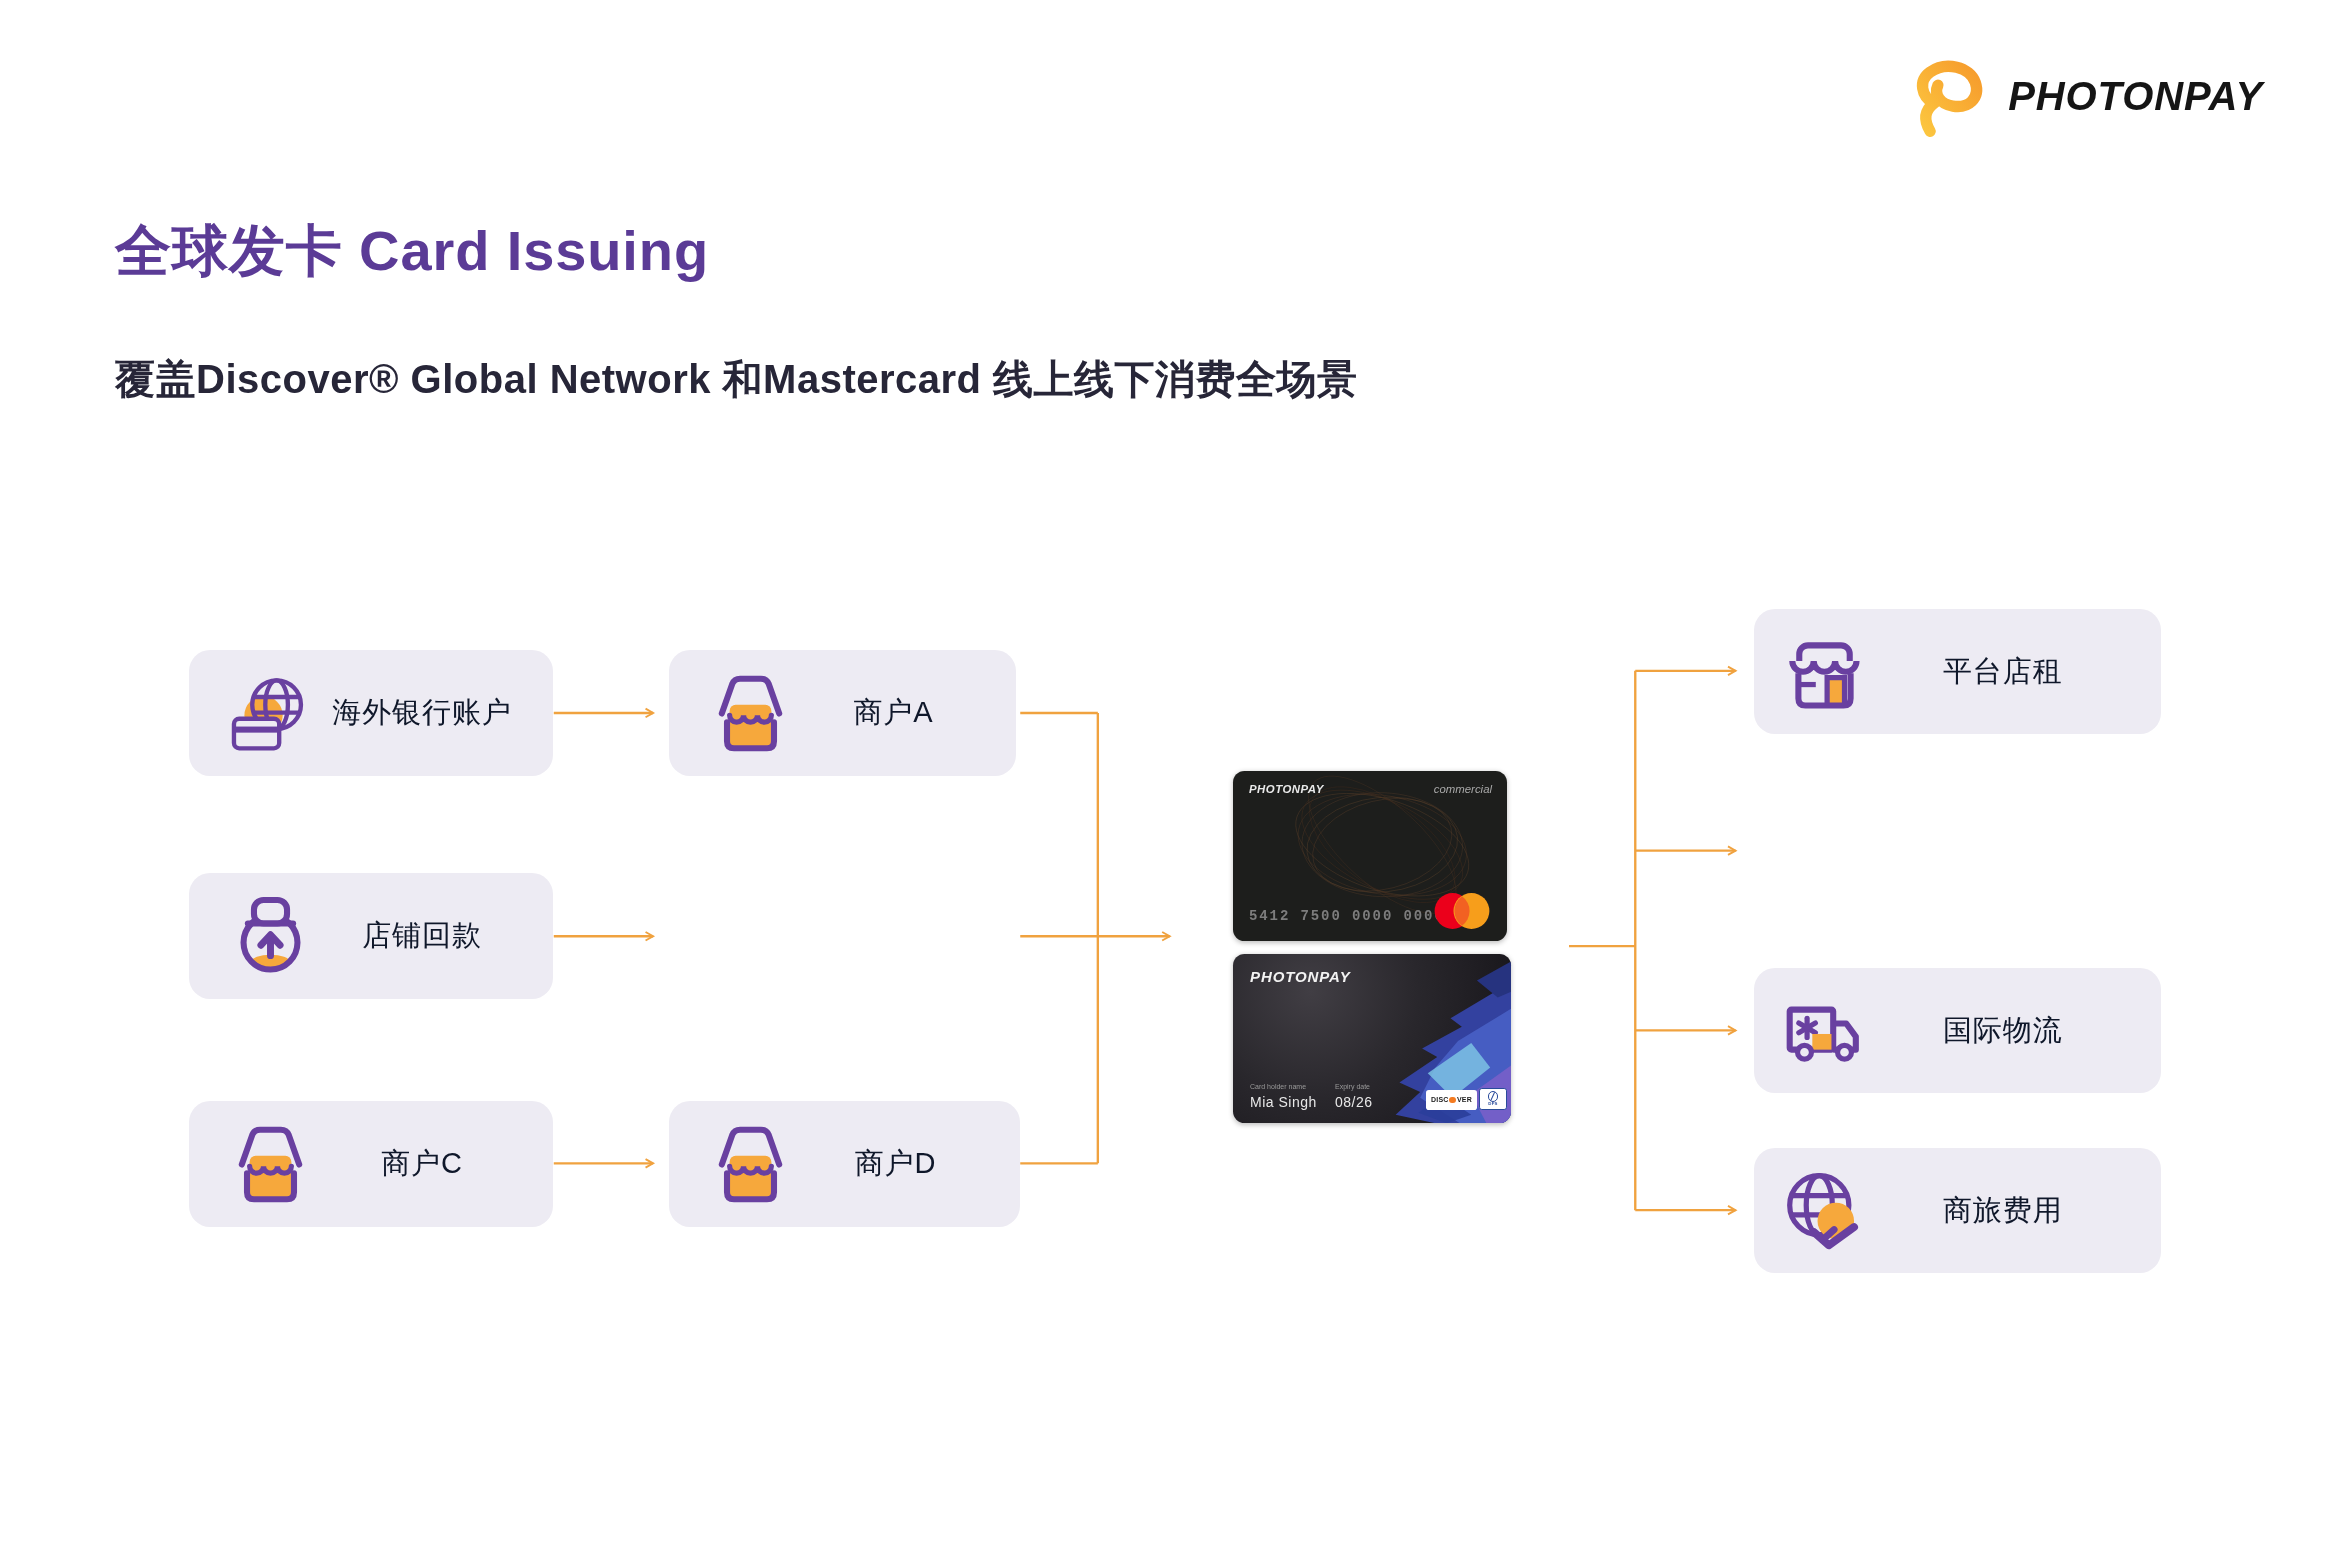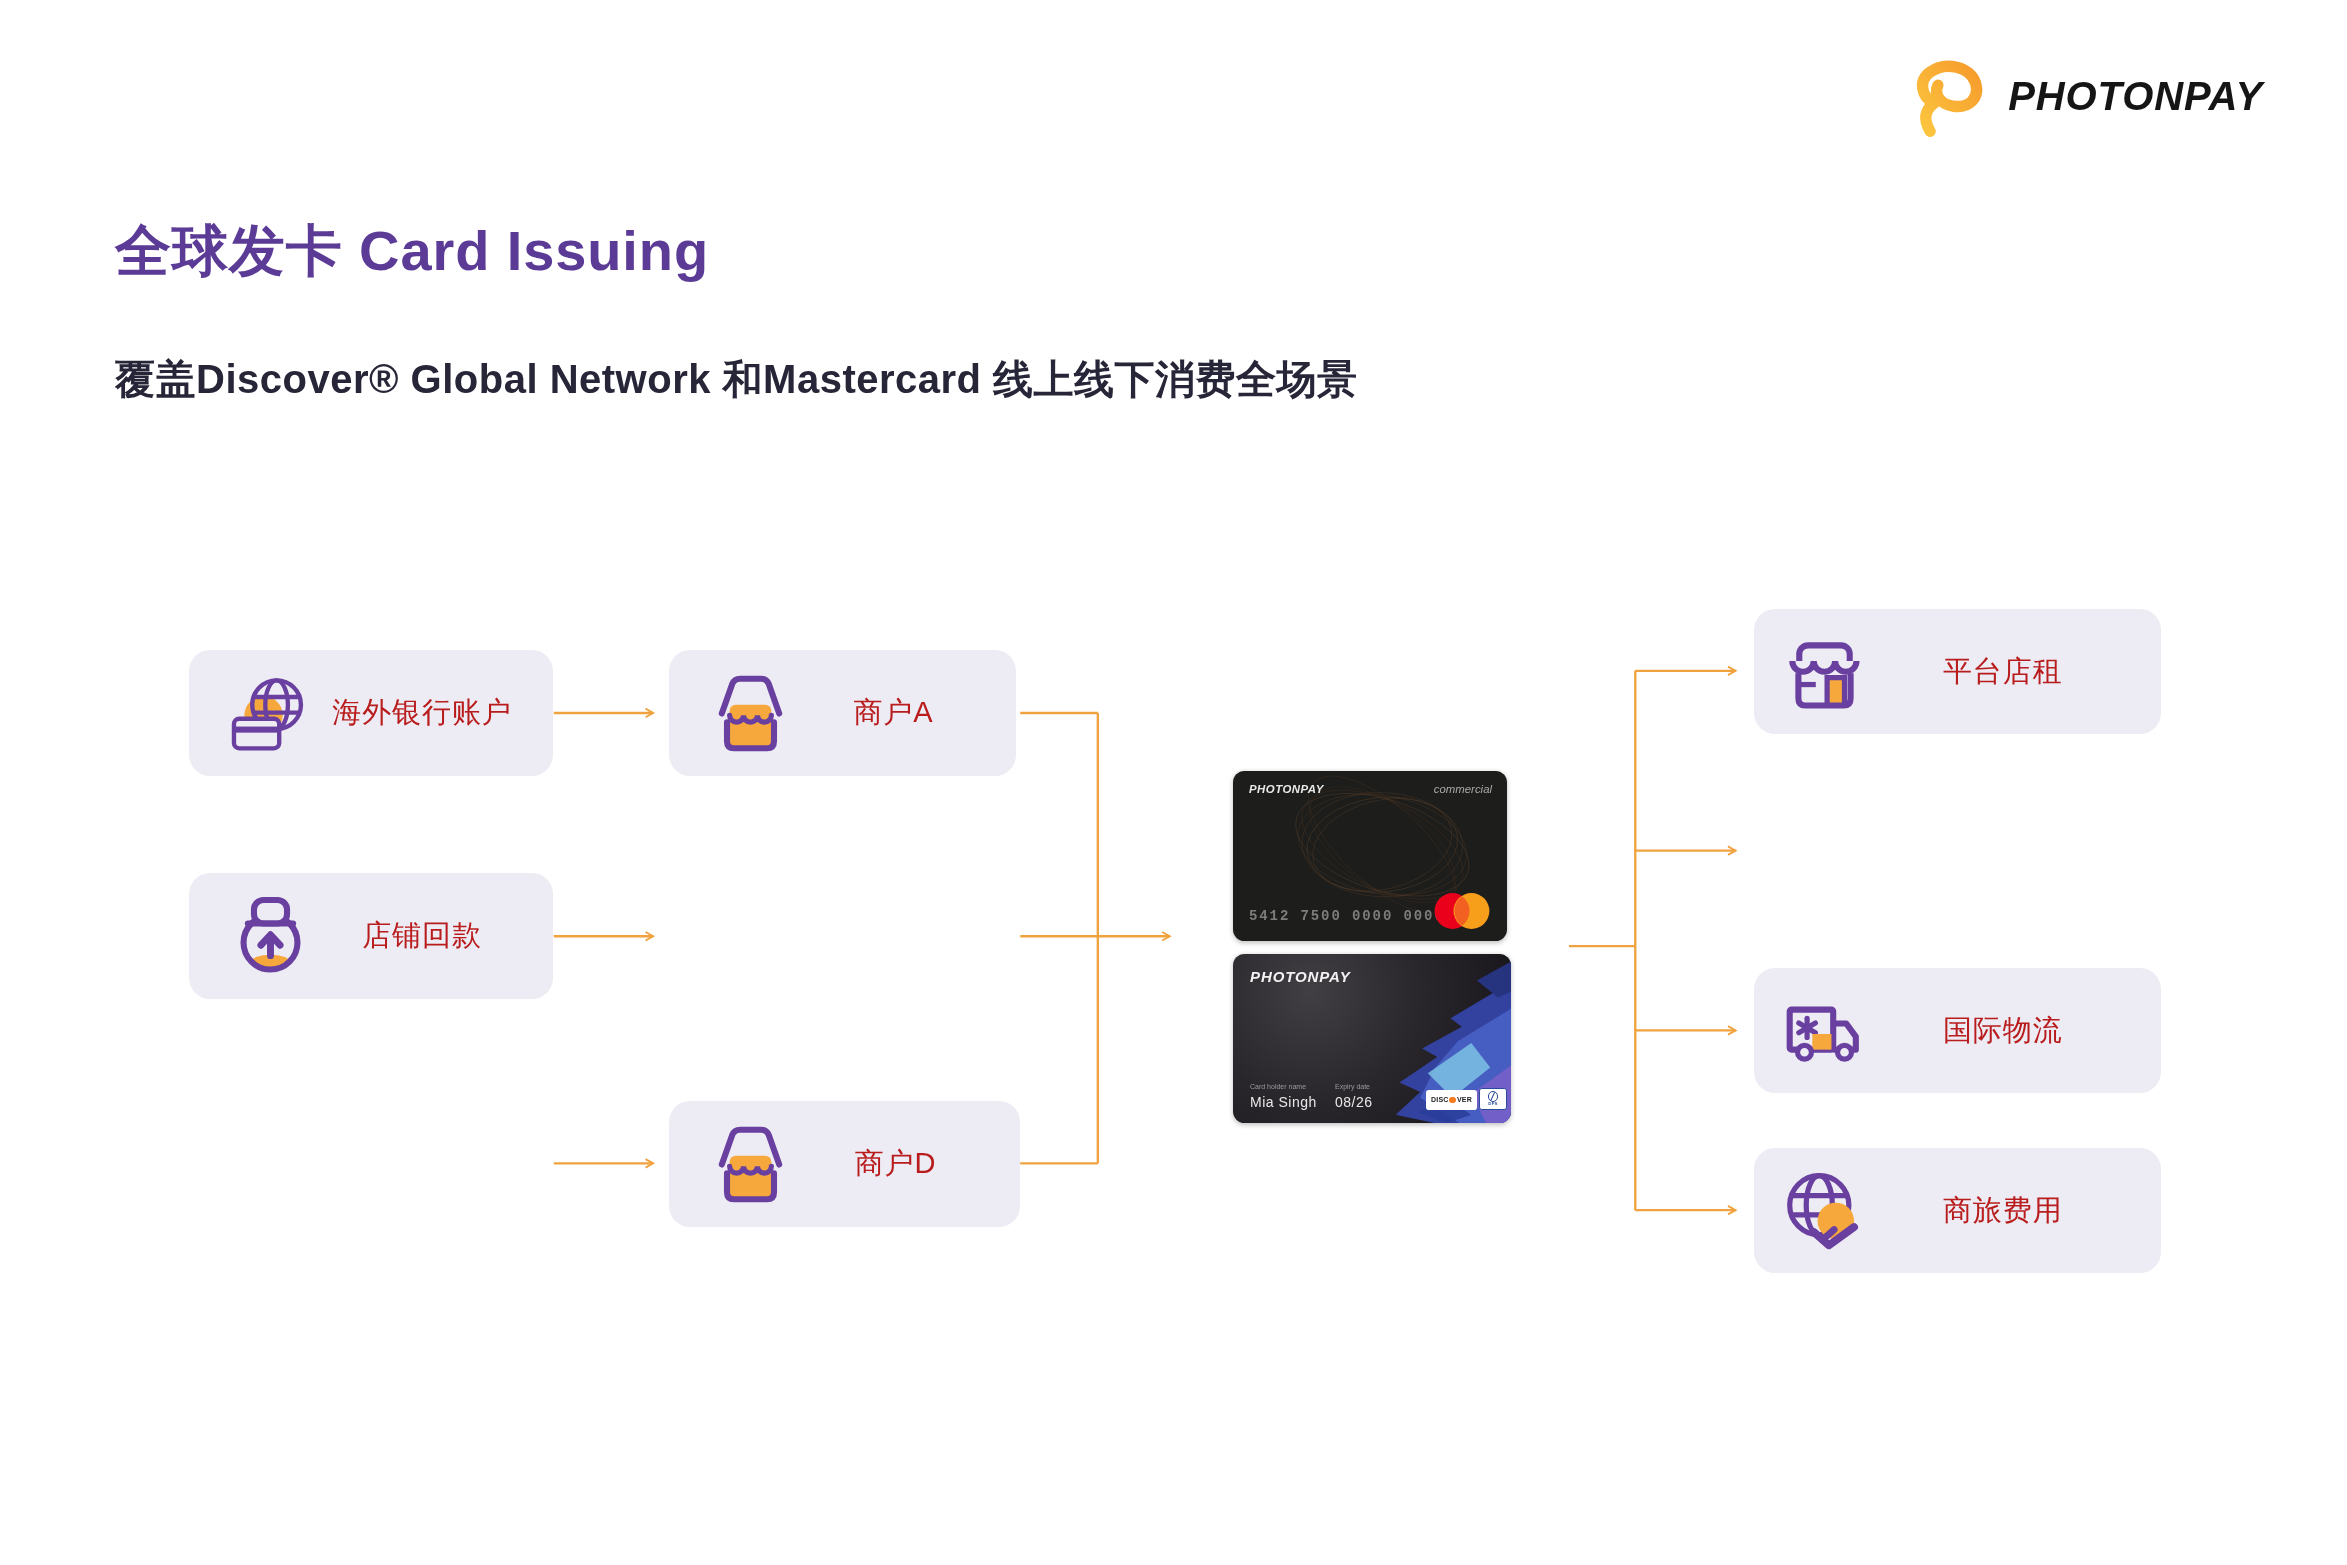--- a/index.html
+++ b/index.html
@@ -10,21 +10,21 @@
   .logo{position:absolute;top:53px;right:85px;display:flex;align-items:center;gap:15px;}
   .logo-mark{width:91px;height:87px;}
   .logo-text{font-size:40px;font-weight:900;font-style:italic;color:#151515;letter-spacing:0.9px;}
   .title{position:absolute;left:115px;top:214px;font-size:56px;font-weight:800;color:#5B3B96;letter-spacing:0.9px;}
   .subtitle{position:absolute;left:115px;top:352px;font-size:40px;font-weight:700;color:#272638;letter-spacing:0.5px;}
 
   
   .node{position:absolute;background:#EDEBF3;border-radius:21px;display:flex;align-items:center;padding-left:38px;box-sizing:border-box;}
   .node-icon{width:87px;height:87px;flex:0 0 auto;}
   .node-icon svg{width:100%;height:100%;display:block;}
-  .node-label{flex:1;text-align:center;font-size:29px;color:#b91c1c;padding-right:23px;letter-spacing:0.9px;}
+  .node-label{flex:1;text-align:center;font-size:29px;color:#0f172a;padding-right:23px;letter-spacing:0.9px;}
   .node.right{padding-left:26.5px;}
 
   
   .wires{position:absolute;left:0;top:0;pointer-events:none;}
 
   
   .card{position:absolute;border-radius:11.4px;overflow:hidden;box-shadow:0 1.9px 5.7px rgba(0,0,0,.25);}
   .card1{left:1233px;top:771px;width:274px;height:170px;background:#1D1E1C;}
   .card2{left:1233px;top:954px;width:278px;height:169px;
          background:radial-gradient(circle at 28% 22%, #413e44 0%, #29272c 45%, #141217 100%);}
@@ -175,20 +175,28 @@
     <span class="node-label">海外银行账户</span>
   </div>
   <div class="node" style="left:189px;top:873px;width:364px;height:126px">
     <span class="node-icon">
         <svg viewBox="0 0 100 100">
           <use href="#sym-money-pot"></use>
         </svg>
       </span>
     <span class="node-label">店铺回款</span>
   </div>
+  <div class="node" style="left:189px;top:1101px;width:364px;height:126px">
+    <span class="node-icon">
+        <svg viewBox="0 0 100 100">
+          <use href="#sym-shop"></use>
+        </svg>
+      </span>
+    <span class="node-label">商户C</span>
+  </div>
 
   <div class="node" style="left:669px;top:650px;width:347px;height:126px">
     <span class="node-icon">
         <svg viewBox="0 0 100 100">
           <use href="#sym-shop"></use>
         </svg>
       </span>
     <span class="node-label">商户A</span>
   </div>
   <div class="node" style="left:669px;top:1101px;width:351px;height:126px">

